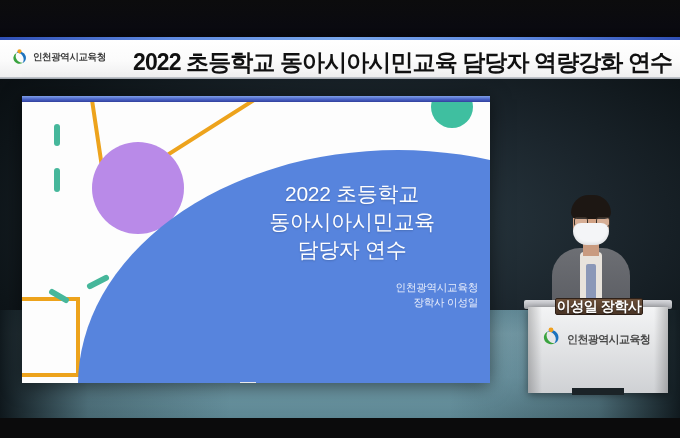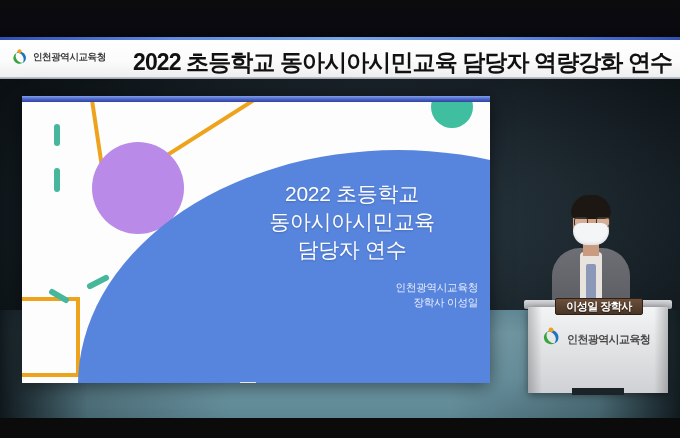--- a/index.html
+++ b/index.html
@@ -113,21 +113,21 @@
   .pod-notch{position:absolute;left:48px;top:88px;width:52px;height:7px;
            background:#1b2327;}
   .pod-shadeL{position:absolute;left:4px;top:7px;width:14px;height:86px;
            background:linear-gradient(90deg,rgba(0,0,0,.22),rgba(0,0,0,0));}
   .pod-shadeR{position:absolute;left:130px;top:7px;width:14px;height:86px;
            background:linear-gradient(270deg,rgba(0,0,0,.22),rgba(0,0,0,0));}
   .nameplate{position:absolute;left:31px;top:-2px;width:86px;height:15px;
            background:linear-gradient(180deg,#6b4f39 0%,#4a3526 100%);
            border:1px solid #2e2018;border-radius:2px;
            display:flex;align-items:center;justify-content:center;}
-  .nameplate span{color:#fff;font-size:11px;font-weight:700;letter-spacing:-.5px;
+  .nameplate span{color:#fff;font-size:14px;font-weight:700;letter-spacing:-.5px;
            white-space:nowrap;text-shadow:0 1px 1px rgba(0,0,0,.6);}
   .pod-logo{position:absolute;left:16px;top:26px;display:flex;align-items:center;gap:5px;}
   .pod-logo-text{font-size:11px;color:#4a4a4a;font-weight:700;letter-spacing:-.6px;
            white-space:nowrap;}
 </style>
 </head>
 <body>
 
 <div id="stage">
 

